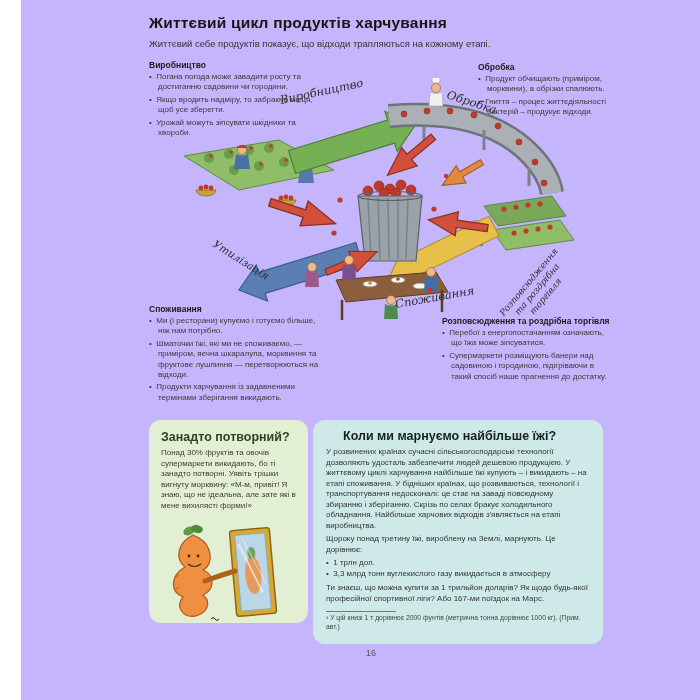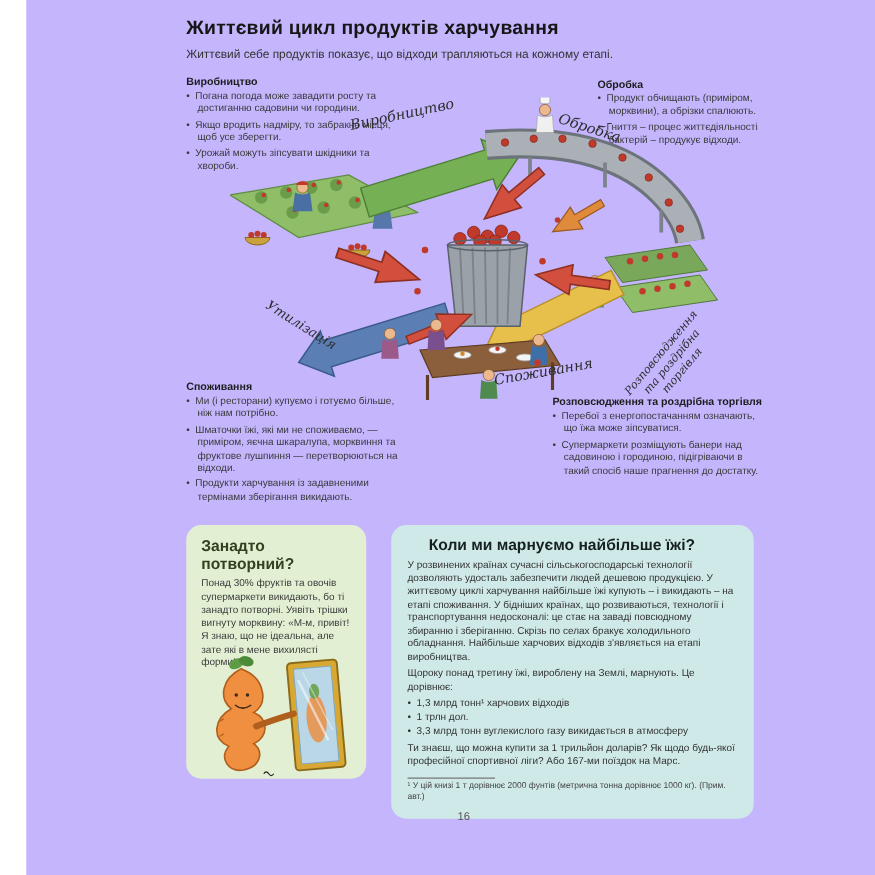--- a/index.html
+++ b/index.html
@@ -13,21 +13,21 @@
   .stage ul{margin:0;padding:0;list-style:none;}
   .stage li{font-size:8px;line-height:1.3;margin:0 0 2px 0;padding-left:9px;text-indent:-9px;color:#3a3a3a;}
   .stage li:before{content:"•\00a0\00a0";}
   .stage-production{left:128px;top:60px;width:176px;}
   .stage-processing{left:457px;top:62px;width:132px;}
   .stage-consumption{left:128px;top:304px;width:178px;}
   .stage-distribution{left:421px;top:316px;width:168px;}
   .illustration{position:absolute;left:163px;top:78px;width:405px;height:250px;}
   .hand{font-family:"DejaVu Serif",serif;font-style:italic;fill:#2e2e2e;}
   .box{position:absolute;border-radius:12px;}
-  .green-box{left:128px;top:420px;width:144px;height:203px;background:var(--green-box-bg,#e2efd3);
+  .green-box{left:128px;top:420px;width:159px;height:203px;background:var(--green-box-bg,#e2efd3);
         padding:0;box-sizing:border-box;}
   .green-box h3{margin:10px 12px 4px 12px;font-size:12.5px;font-weight:bold;color:#33411f;}
   .green-box p{margin:0 12px;font-size:8px;line-height:1.32;color:#3c3c3c;}
   .carrot-wrap{position:absolute;left:0;bottom:0;width:158px;height:100px;}
   .blue-box{left:292px;top:420px;width:290px;min-height:212px;background:var(--blue-box-bg,#cfe9e8);
         box-sizing:border-box;padding:9px 13px 9px 13px;}
   .blue-box h3{margin:0 0 4px 0;font-size:12.5px;font-weight:bold;color:#15201f;padding-left:17px;}
   .blue-box p{margin:0 0 3px 0;font-size:8px;line-height:1.32;color:#333;}
   .blue-box ul{margin:0 0 3px 0;padding:0;list-style:none;}
   .blue-box li{font-size:8px;line-height:1.35;padding-left:10px;text-indent:-10px;color:#333;}
@@ -281,21 +281,20 @@
         <path d="M62,96 q2,-3 4,0 q2,3 4,0" fill="none" stroke="#222" stroke-width="1"></path>
       </svg>
     </div>
   </div>
 
   <div class="box blue-box">
     <h3>Коли ми марнуємо найбільше їжі?</h3>
     <p>У розвинених країнах сучасні сільськогосподарські технології дозволяють удосталь забезпечити людей дешевою продукцією. У життєвому циклі харчування найбільше їжі купують – і викидають – на етапі споживання. У бідніших країнах, що розвиваються, технології і транспортування недосконалі: це стає на заваді повсюдному збиранню і зберіганню. Скрізь по селах бракує холодильного обладнання. Найбільше харчових відходів з'являється на етапі виробництва.</p>
     <p>Щороку понад третину їжі, вироблену на Землі, марнують. Це дорівнює:</p>
     <ul>
-      <li>1,3 млрд тонн¹ харчових відходів</li>
       <li>1 трлн дол.</li>
       <li>3,3 млрд тонн вуглекислого газу викидається в атмосферу</li>
     </ul>
     <p>Ти знаєш, що можна купити за 1 трильйон доларів? Як щодо будь-якої професійної спортивної ліги? Або 167-ми поїздок на Марс.</p>
     <hr>
     <p class="footnote">¹  У цій книзі 1 т дорівнює 2000 фунтів (метрична тонна дорівнює 1000 кг). (Прим. авт.)</p>
   </div>
 
   <div class="page-number">16</div>
 </div>

